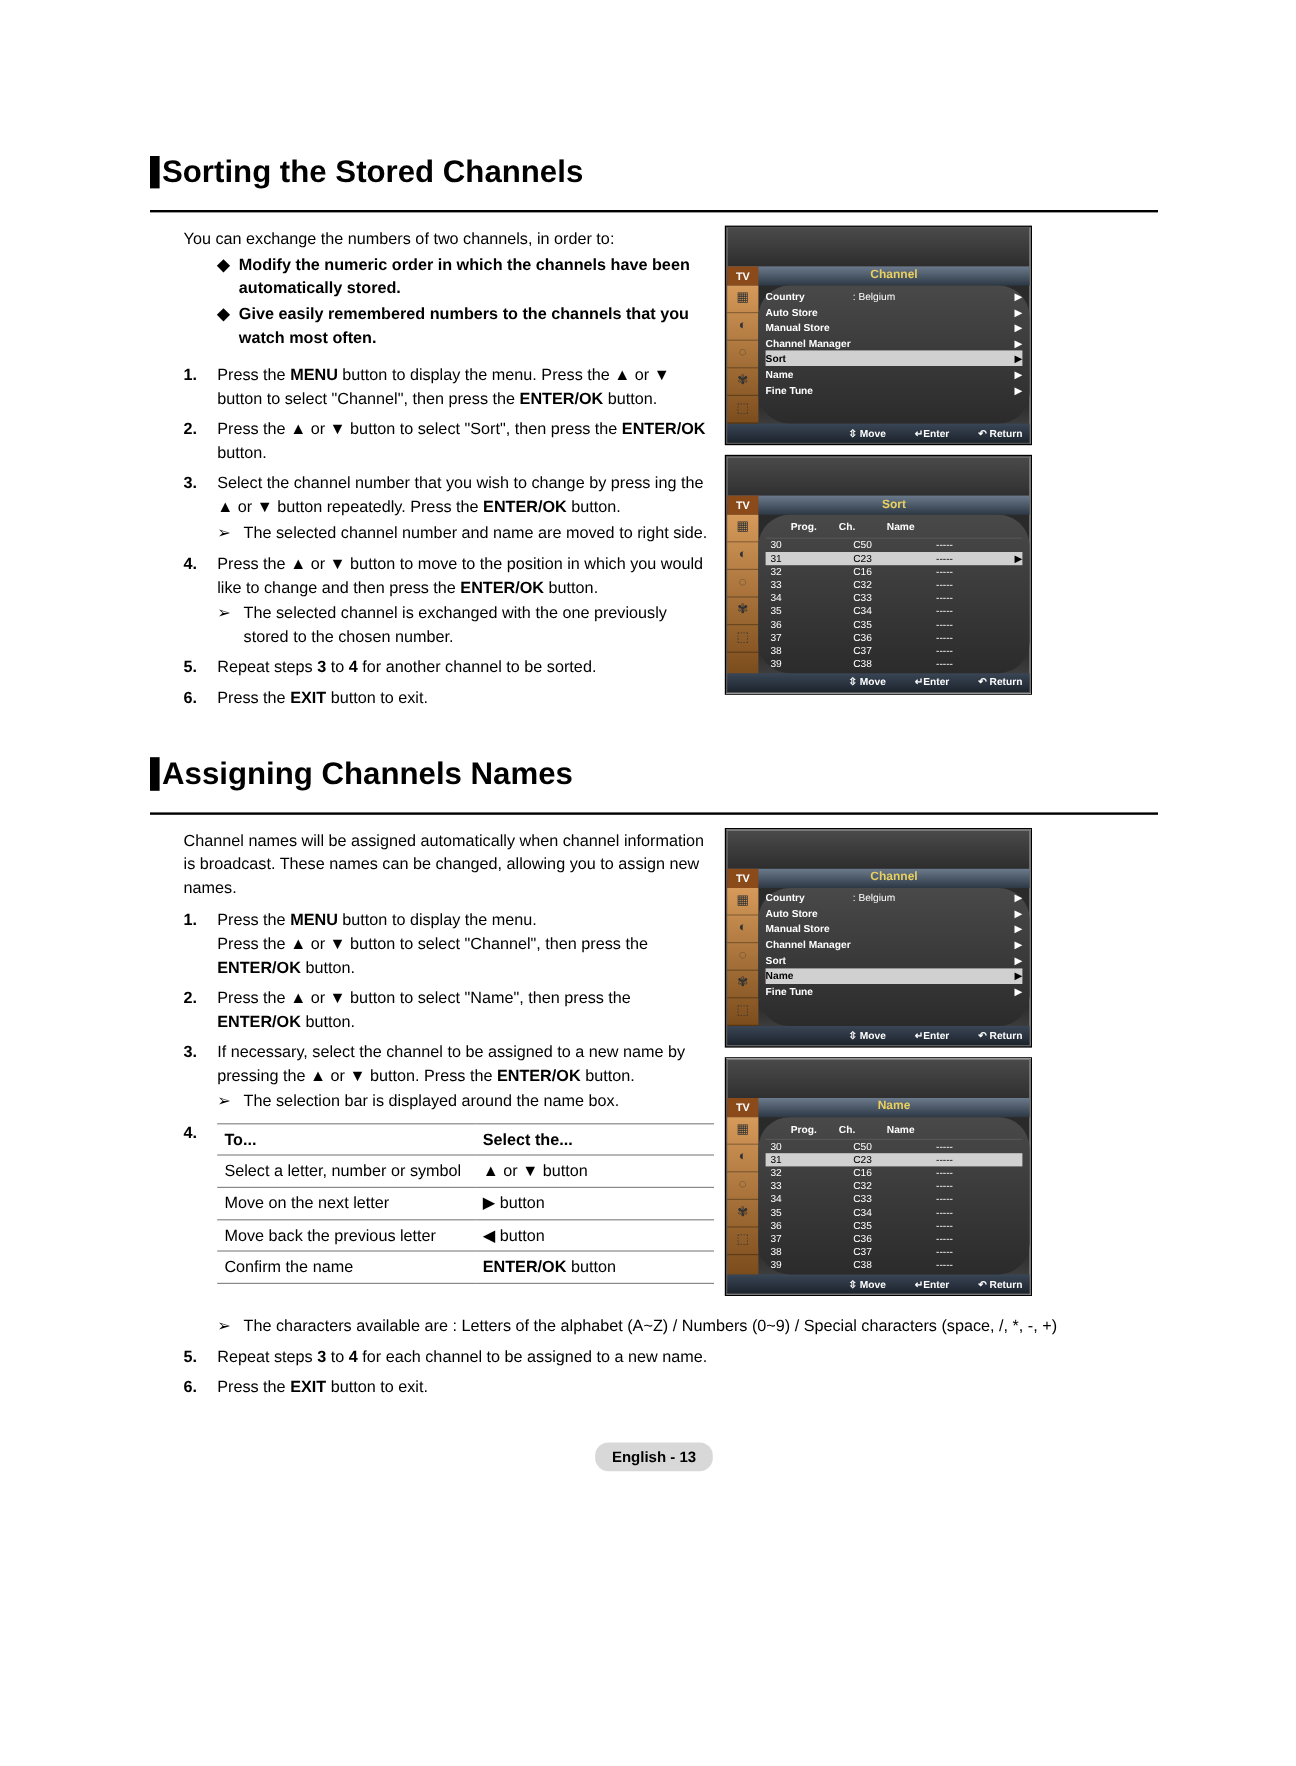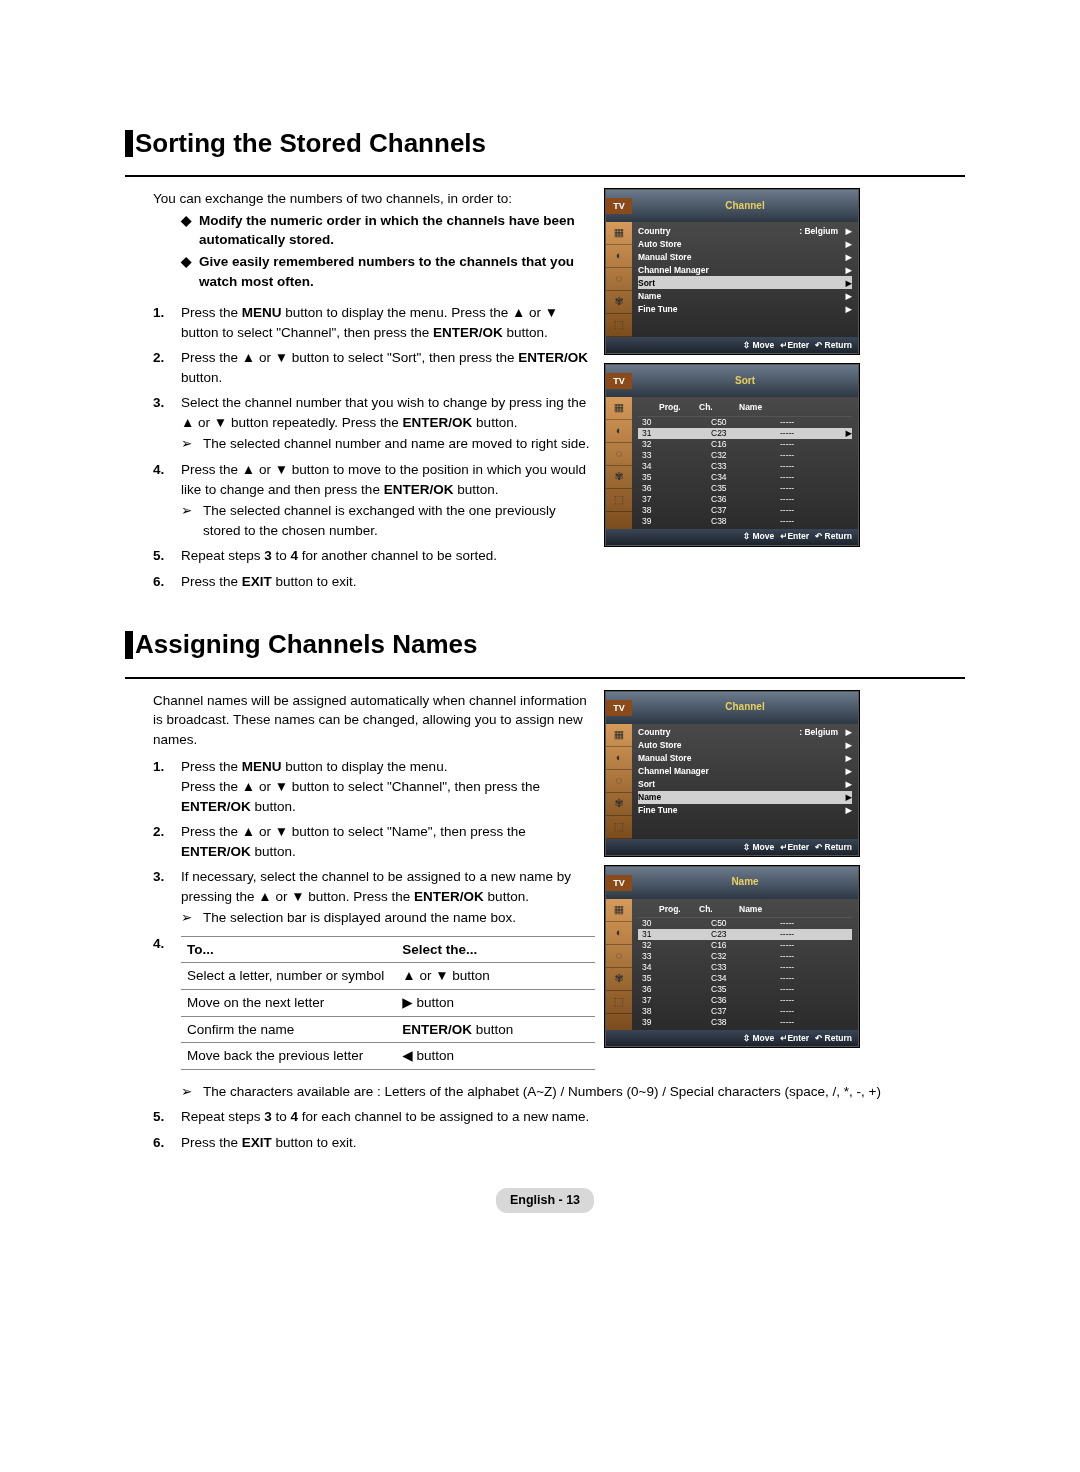--- a/index.html
+++ b/index.html
@@ -52,34 +52,34 @@
   .osd {
     width: 252px;
     background: linear-gradient(#4a4a4a,#2a2a2a 20%,#2a2a2a 80%,#4a4a4a);
     border: 1px solid #555;
     color: #fff;
     font-size: 9px;
     font-family: Arial, sans-serif;
     margin-bottom: 10px;
     box-shadow: 0 0 0 1px #000;
   }
-  .osd .titlebar { display: flex; height: 32px; align-items: center; background: linear-gradient(#6b7a8c,#2d3844); }
+  .osd .titlebar { display: flex; height: 16px; align-items: center; background: linear-gradient(#6b7a8c,#2d3844); margin-top: 32px; }
   .osd .titlebar .tv { width: 26px; background: #8b4a1a; color:#fff; text-align:center; font-weight:bold; font-size:9px; line-height:16px; }
   .osd .titlebar .ttl { flex:1; text-align:center; font-weight:bold; color:#e8d060; font-size:10px; }
   .osd .bodyrow { display:flex; }
   .osd .sidebar { width: 26px; background: linear-gradient(#d69a5a,#7b4c1c); display:flex; flex-direction:column; }
   .osd .sidebar .ic { height: 22px; border-bottom:1px solid rgba(0,0,0,.3); display:flex; align-items:center; justify-content:center; color:#333; font-size:11px; }
-  .osd .content { flex:1; background: linear-gradient(#494949,#2b2b2b); padding: 2px 6px 2px 6px; min-height: 108px; }
+  .osd .content { flex:1; background: linear-gradient(#494949,#2b2b2b); padding: 2px 6px 2px 6px; min-height: 108px; border-radius: 26px; }
   .osd .line { display:flex; justify-content:space-between; height:13px; align-items:center; }
   .osd .line .l { color:#fff; font-weight:bold; font-size:8.5px; }
-  .osd .line .m { color:#fff; font-weight:bold; font-size:8.5px; text-align:right; flex:1; padding-left:40px; }
+  .osd .line .m { color:#fff; font-weight:normal; font-size:8.5px; text-align:left; flex:1; padding-left:40px; }
   .osd .line .r { color:#fff; font-size:8.5px; width:14px; text-align:right; }
   .osd .line.sel { background:#d0d0d0; }
   .osd .line.sel .l,.osd .line.sel .m,.osd .line.sel .r { color:#000; }
-  .osd .footer { background: linear-gradient(#3a4656,#1c232c); height:16px; display:flex; align-items:center; justify-content:flex-end; padding:0 6px; gap:6px; font-size:8.5px; }
+  .osd .footer { background: linear-gradient(#3a4656,#1c232c); height:16px; display:flex; align-items:center; justify-content:flex-end; padding:0 6px; gap:24px; font-size:8.5px; }
   .osd .footer span b { font-weight:bold; }
 
   .osd .tbl-header { display:flex; font-weight:bold; font-size:8.5px; color:#fff; padding:2px 0; border-bottom:1px solid #555; }
   .osd .tbl-header .c1{ width:40px; padding-left:4px;margin-left:17px; }
   .osd .tbl-header .c2{ width:40px; }
   .osd .tbl-header .c3{ flex:1; }
   .osd .trow { display:flex; font-size:8.5px; color:#fff; height:11px; align-items:center;gap:29px; }
   .osd .trow .c1{ width:40px; padding-left:4px; }
   .osd .trow .c2{ width:40px; }
   .osd .trow .c3{ flex:1; }
@@ -342,26 +342,26 @@
                   </tr>
             <tr>
                     <td>Select a letter, number or symbol</td>
                     <td>▲ or ▼ button</td>
                   </tr>
             <tr>
                     <td>Move on the next letter</td>
                     <td>▶ button</td>
                   </tr>
             <tr>
+                    <td>Move back the previous letter</td>
+                    <td>◀ button</td>
+                  </tr>
+            <tr>
                     <td>Confirm the name</td>
                     <td><span class="b">ENTER/OK</span><span> button</span></td>
-                  </tr>
-            <tr>
-                    <td>Move back the previous letter</td>
-                    <td>◀ button</td>
                   </tr>
           </tbody>
               </table>
         </span>
           </li>
       </ol>
     </div>
 
     <div class="right-col">
 

